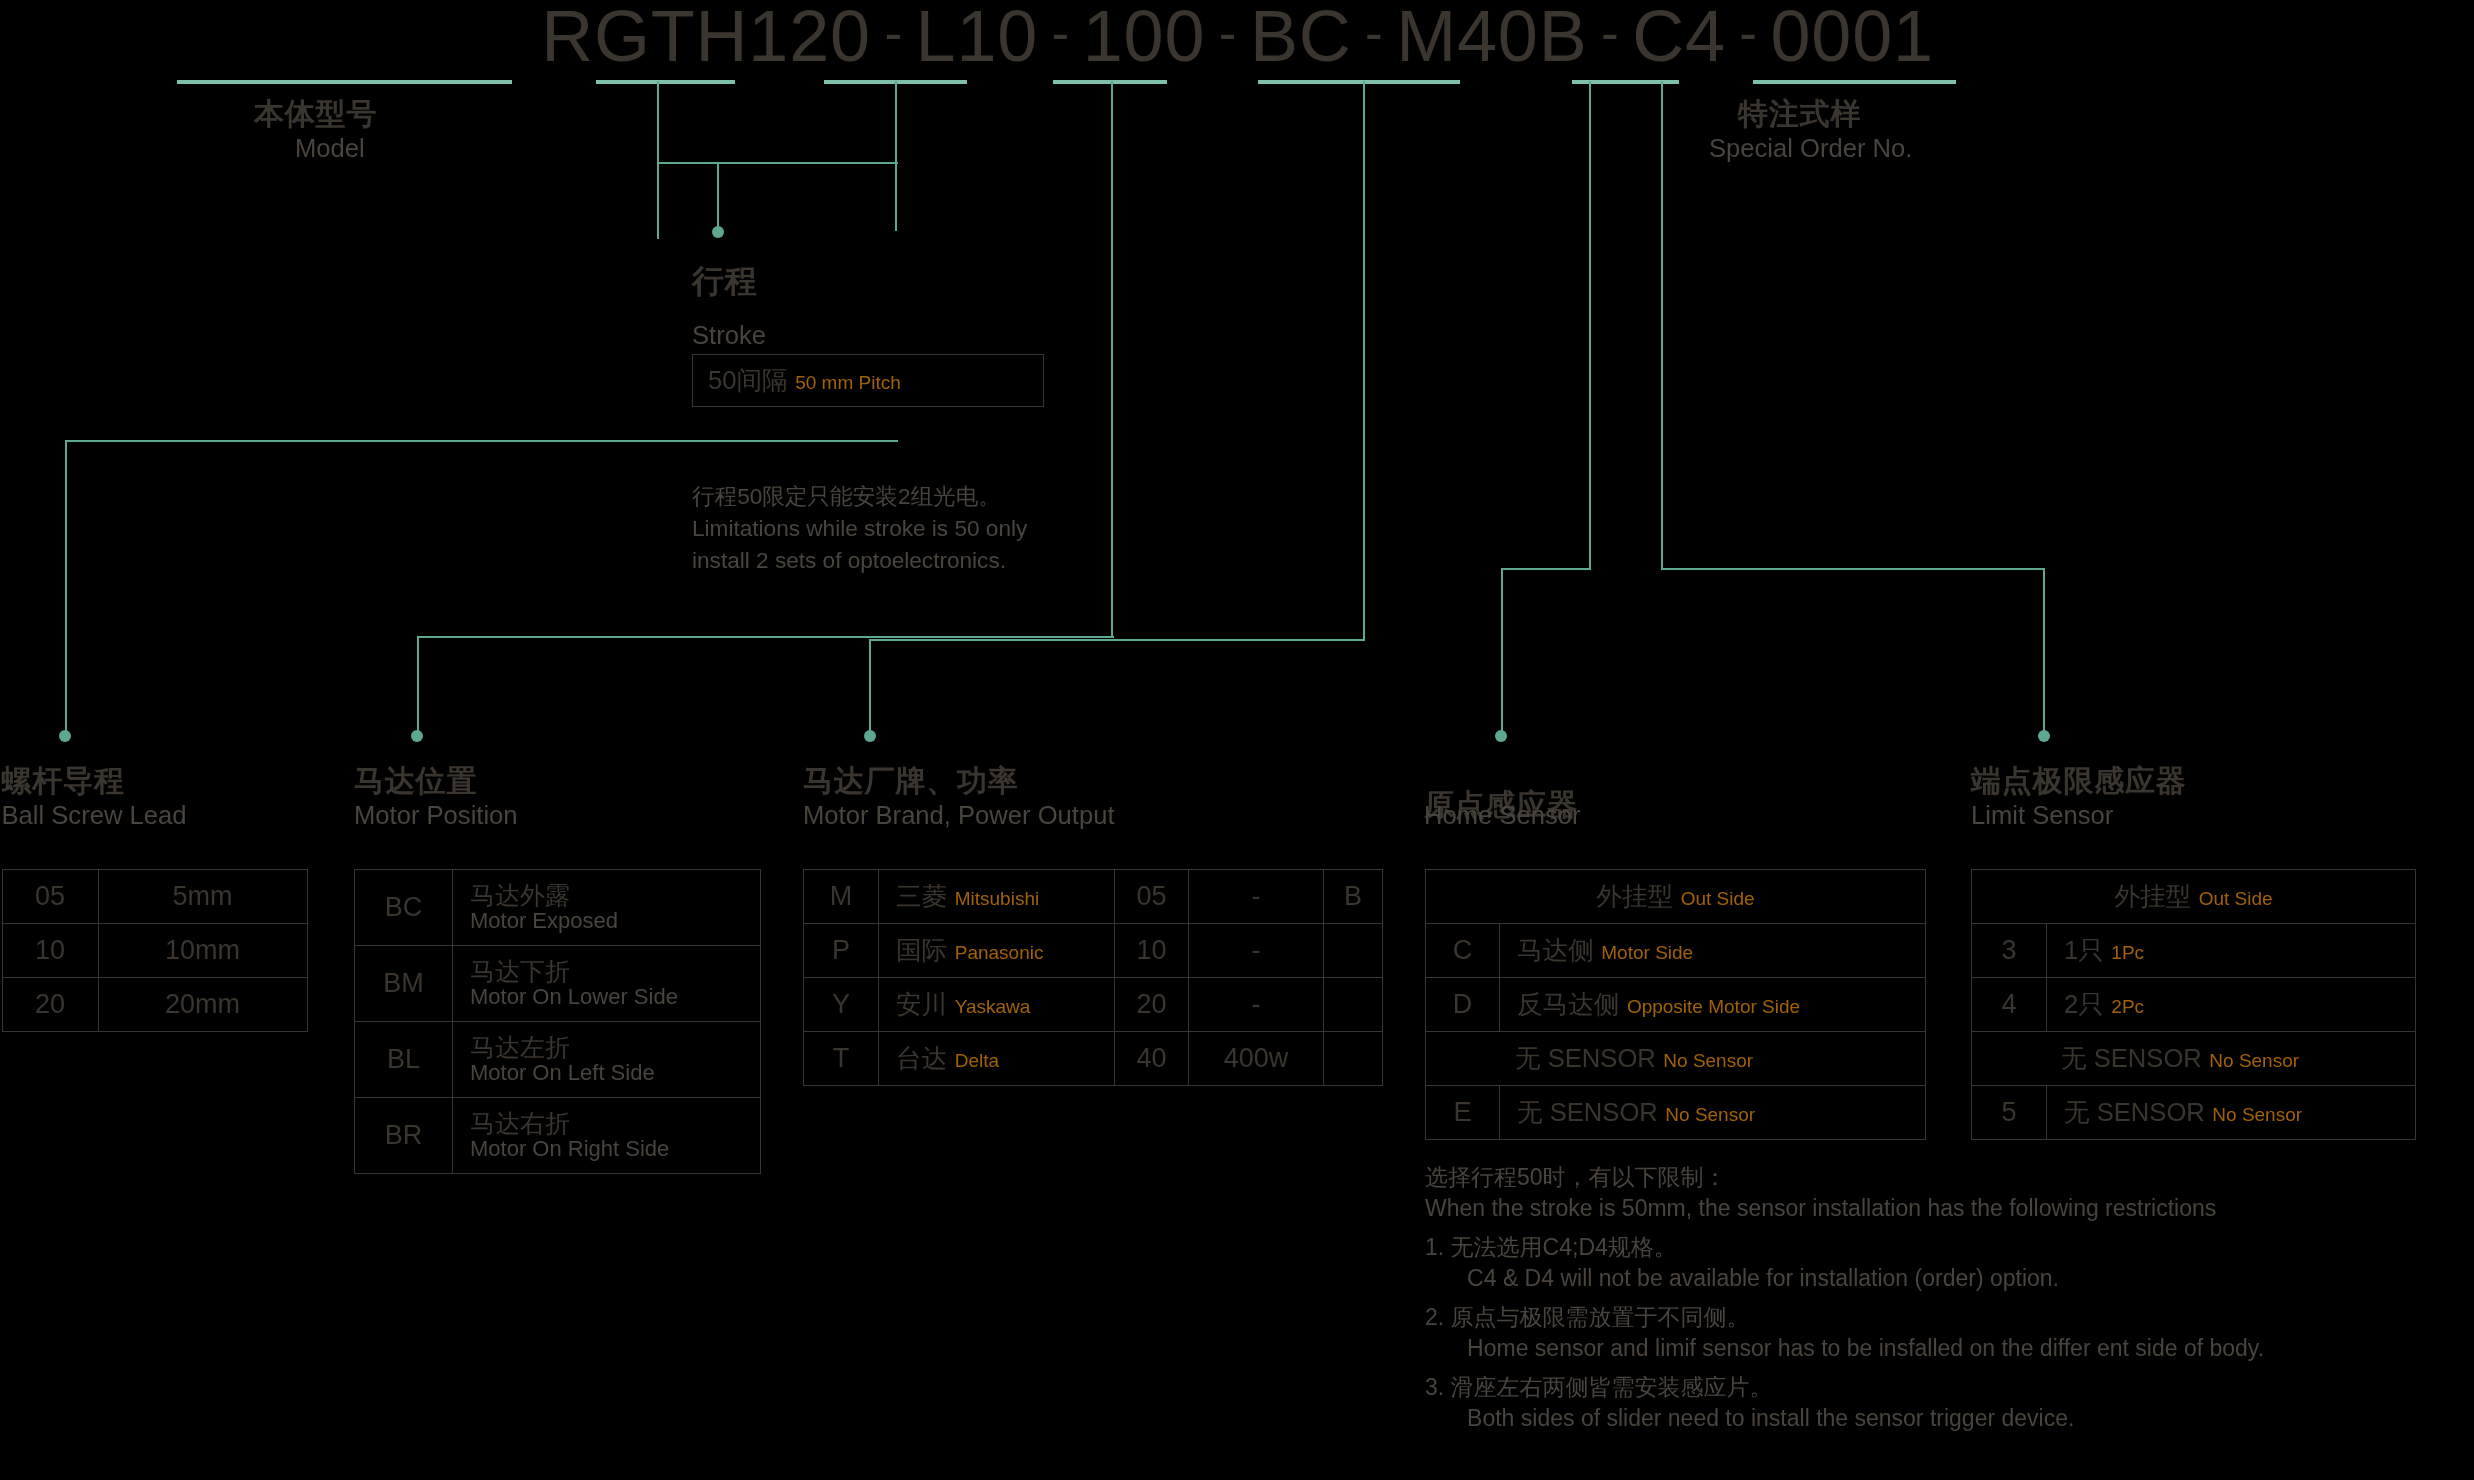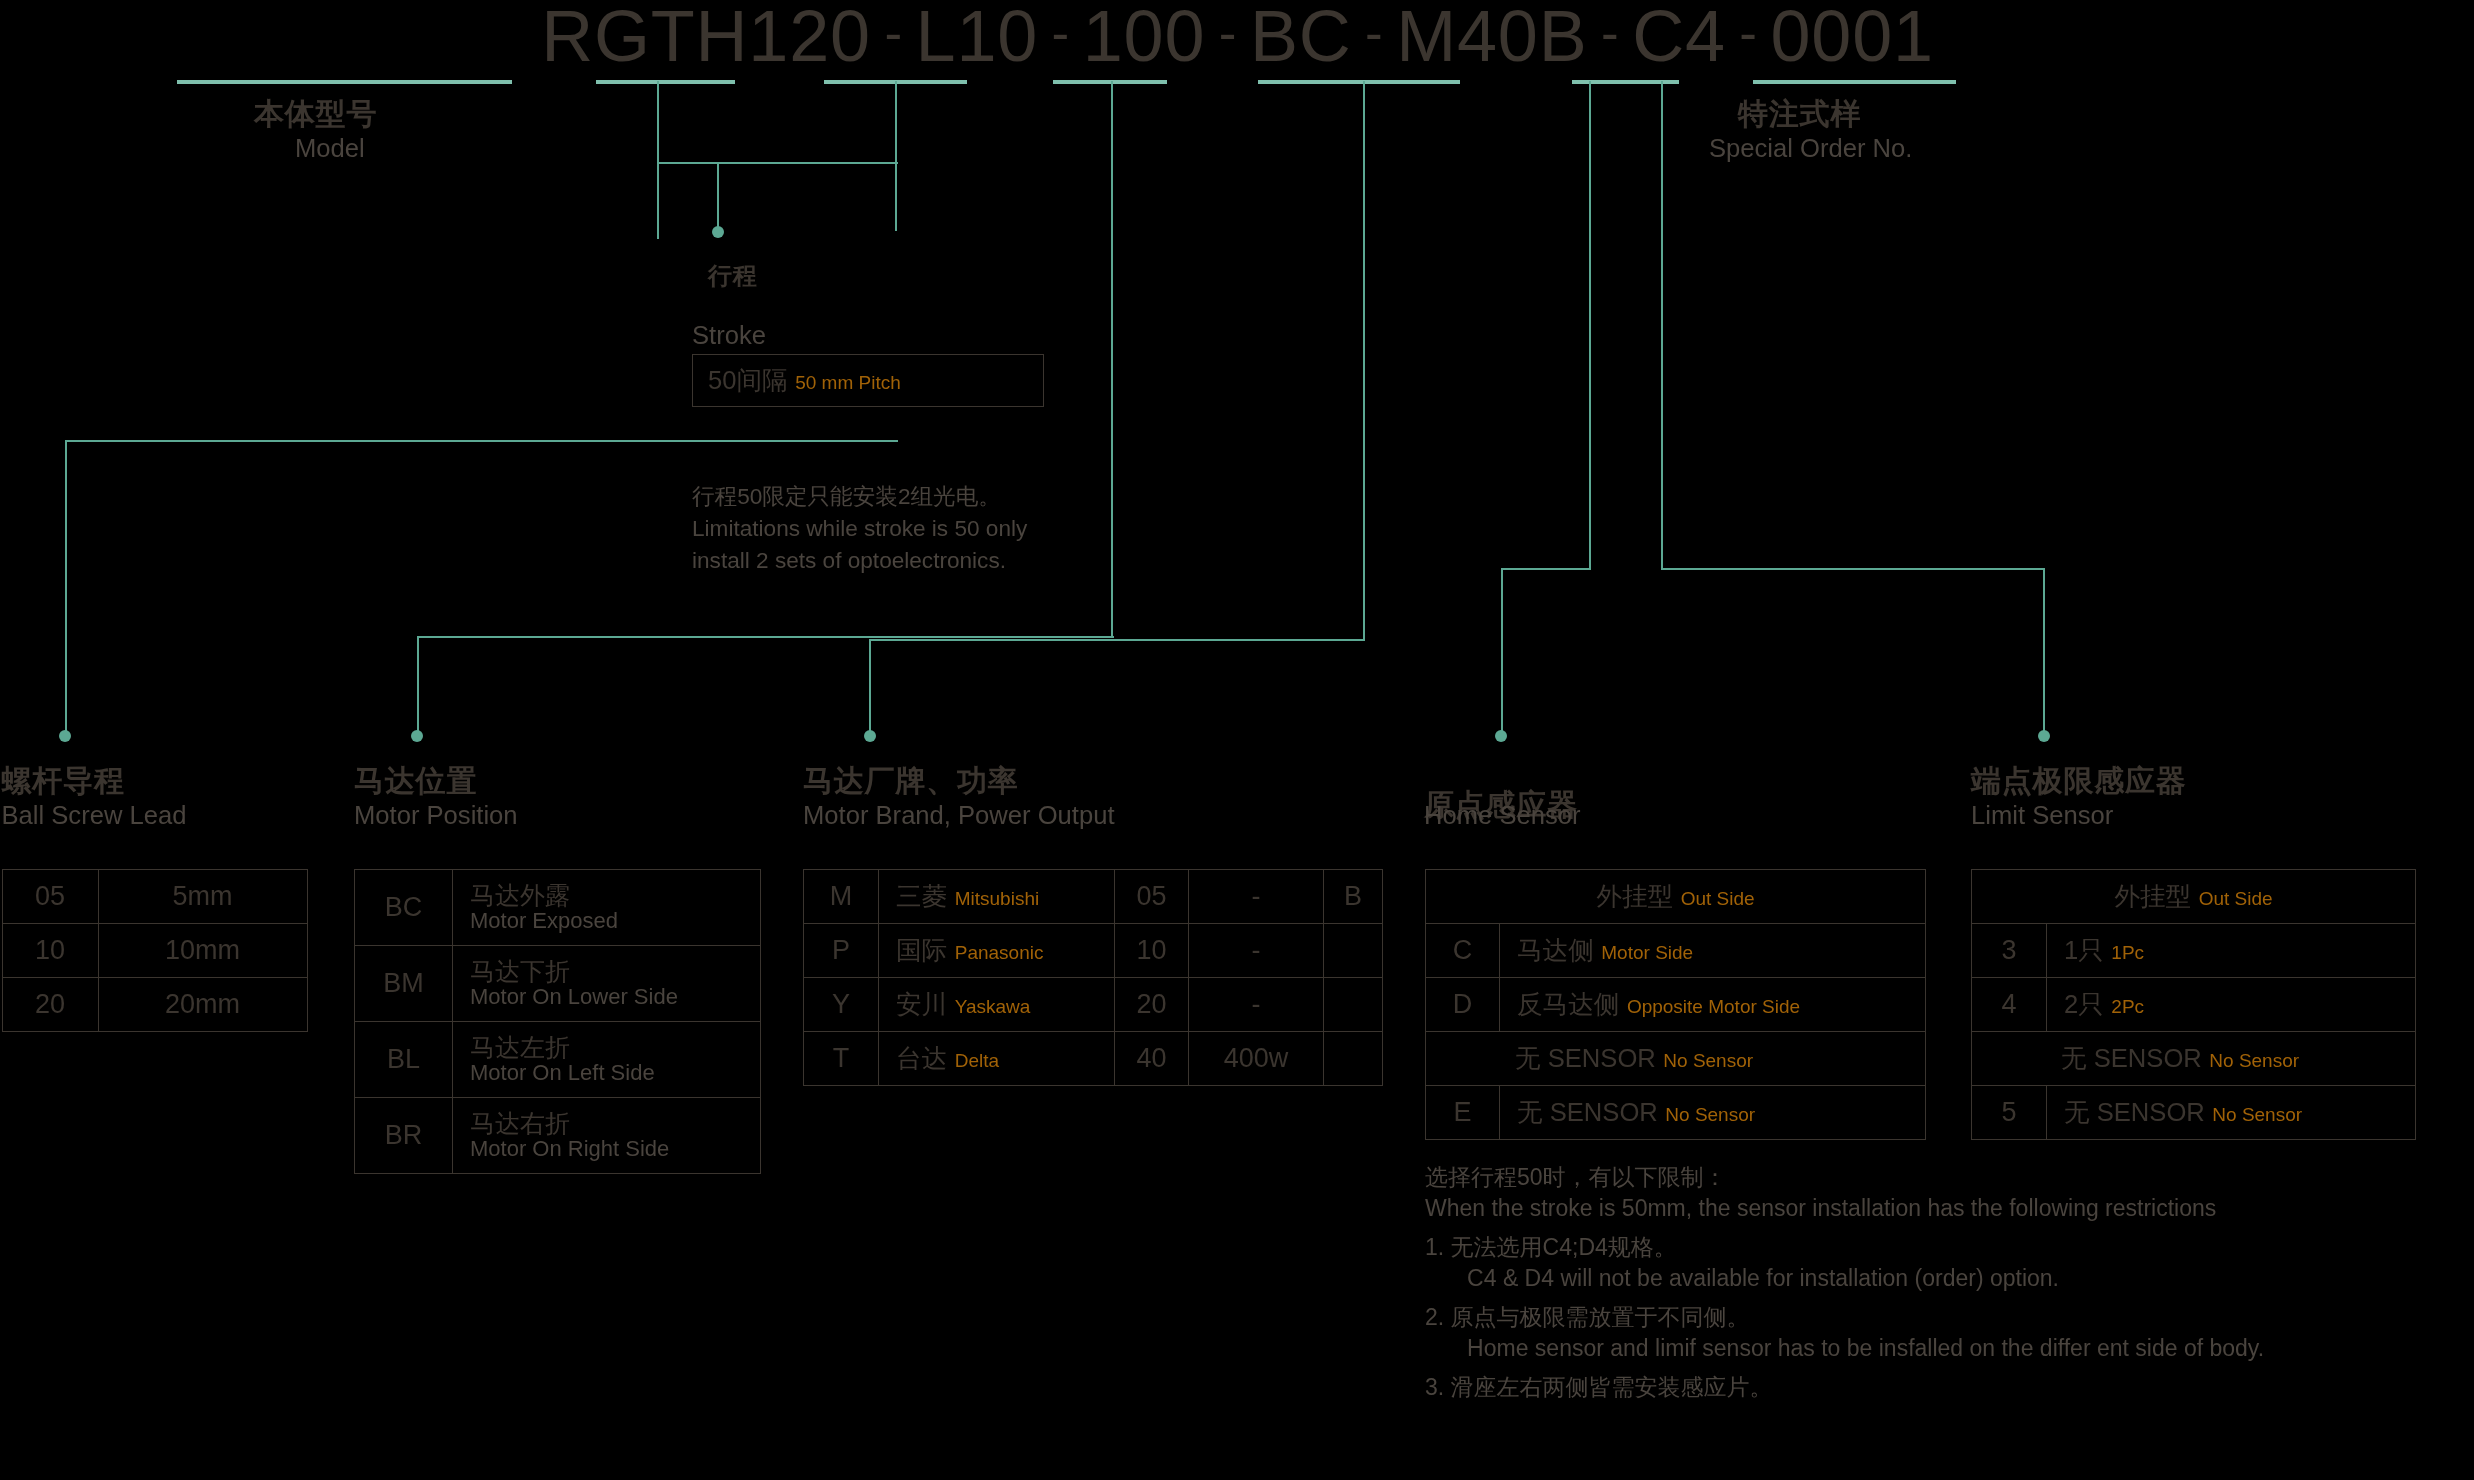--- a/index.html
+++ b/index.html
@@ -81,21 +81,21 @@
 <div class="sec-en" style="left:1709px; top:134px;">Special Order No.</div>
 
 <div class="vline" style="left:657px; top:81px; height:158px;"></div>
 <div class="hline" style="left:657px; top:440px; width:241px;"></div>
 
 <div class="vline" style="left:895px; top:81px; height:150px;"></div>
 <div class="hline" style="left:657px;  top:162px; width:241px;"></div>
 <div class="vline" style="left:717px;  top:162px; height:71px;"></div>
 <div class="dot" style="left:712px; top:226px;"></div>
 
-<div class="sec-cn" style="left:708px; top:260px; font-size:24px;">行程</div>
+<div class="sec-cn" style="left:692px; top:260px; font-size:32px;">行程</div>
 <div class="sec-en" style="left:692px; top:301px;margin-top:20px;">Stroke</div>
 
 <table class="spec" id="stroke-box">
   <tbody>
   <tr>
     <td>
       <span class="inline-cn">50间隔</span>
       <span class="inline-en">50 mm Pitch</span>
     </td>
   </tr>
@@ -313,17 +313,18 @@
         <div class="num ln">2.</div>
         <div class="body">
           <div class="ln">原点与极限需放置于不同侧。</div>
           <div class="ln" style="padding-left:16.5px">Home sensor and limif sensor has to be insfalled on the differ ent side of body.</div>
         </div>
       </div>
       <div class="item">
         <div class="num ln">3.</div>
         <div class="body">
           <div class="ln">滑座左右两侧皆需安装感应片。</div>
+          <div class="ln" style="padding-left:16.5px">Both sides of slider need  to install the sensor trigger device.</div>
         </div>
       </div>
     </div>
 </div>
 
 
 </body></html>

